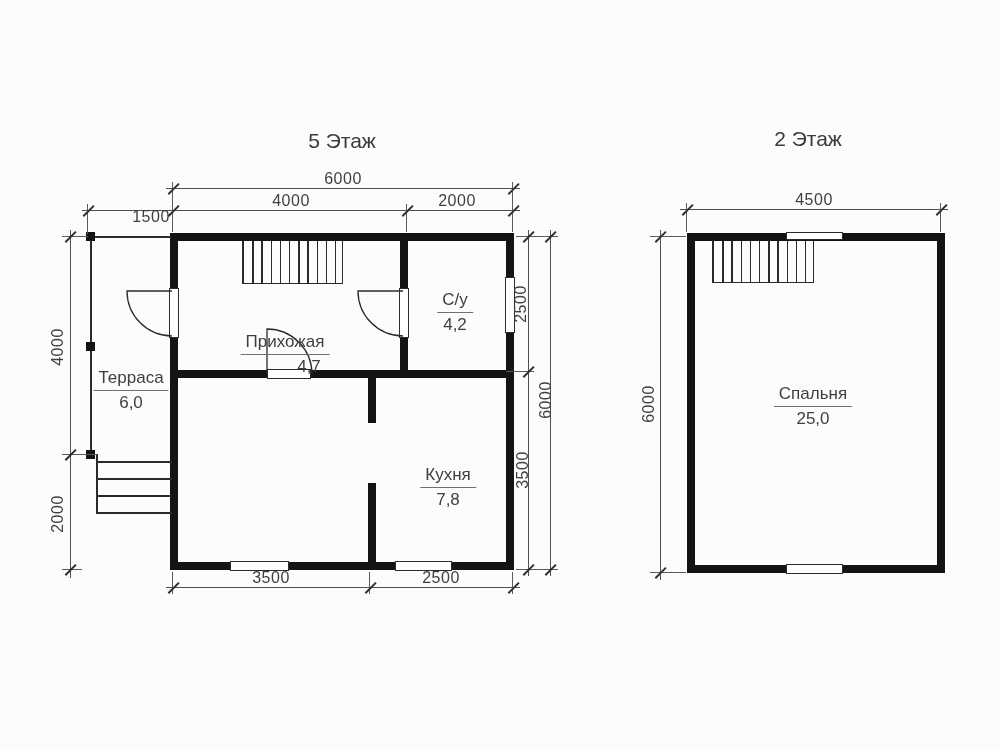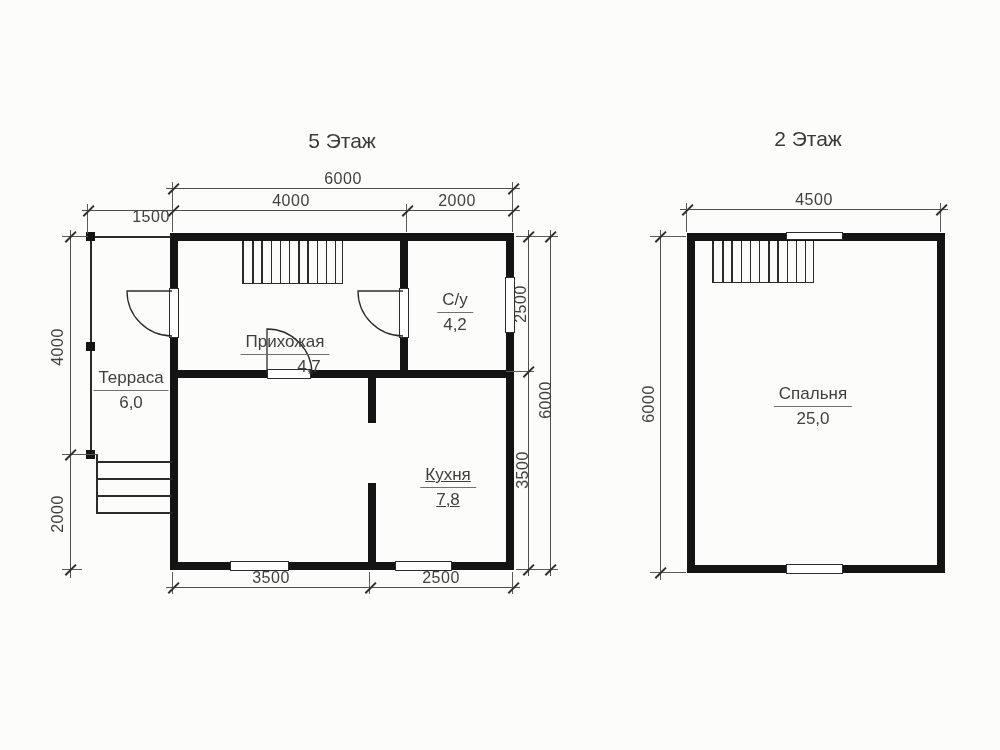--- a/index.html
+++ b/index.html
@@ -75,21 +75,21 @@
     <div class="room-area area-shift">4,7</div>
   </div>
   <div class="room-label" style="left:455px;top:290px;">
     <div class="room-name">С/у</div>
     <div class="room-area">4,2</div>
   </div>
   <div class="room-label" style="left:131px;top:356px;margin-top:12px;">
     <div class="room-name">Терраса</div>
     <div class="room-area">6,0</div>
   </div>
-  <div class="room-label" style="left:448px;top:465px;text-decoration:underline;">
+  <div class="room-label" style="left:448px;top:465px;">
     <div class="room-name">Кухня</div>
     <div class="room-area">7,8</div>
   </div>
 
   <div class="dline" style="left:166px;top:188px;width:354px;height:1px;"></div>
   <div class="dline" style="left:82px;top:210px;width:438px;height:1px;"></div>
   <div class="dline" style="left:70px;top:230px;width:1px;height:348px;"></div>
   <div class="dline" style="left:528px;top:230px;width:1px;height:346px;"></div>
   <div class="dline" style="left:550px;top:230px;width:1px;height:346px;"></div>
   <div class="dline" style="left:166px;top:587px;width:354px;height:1px;"></div>

